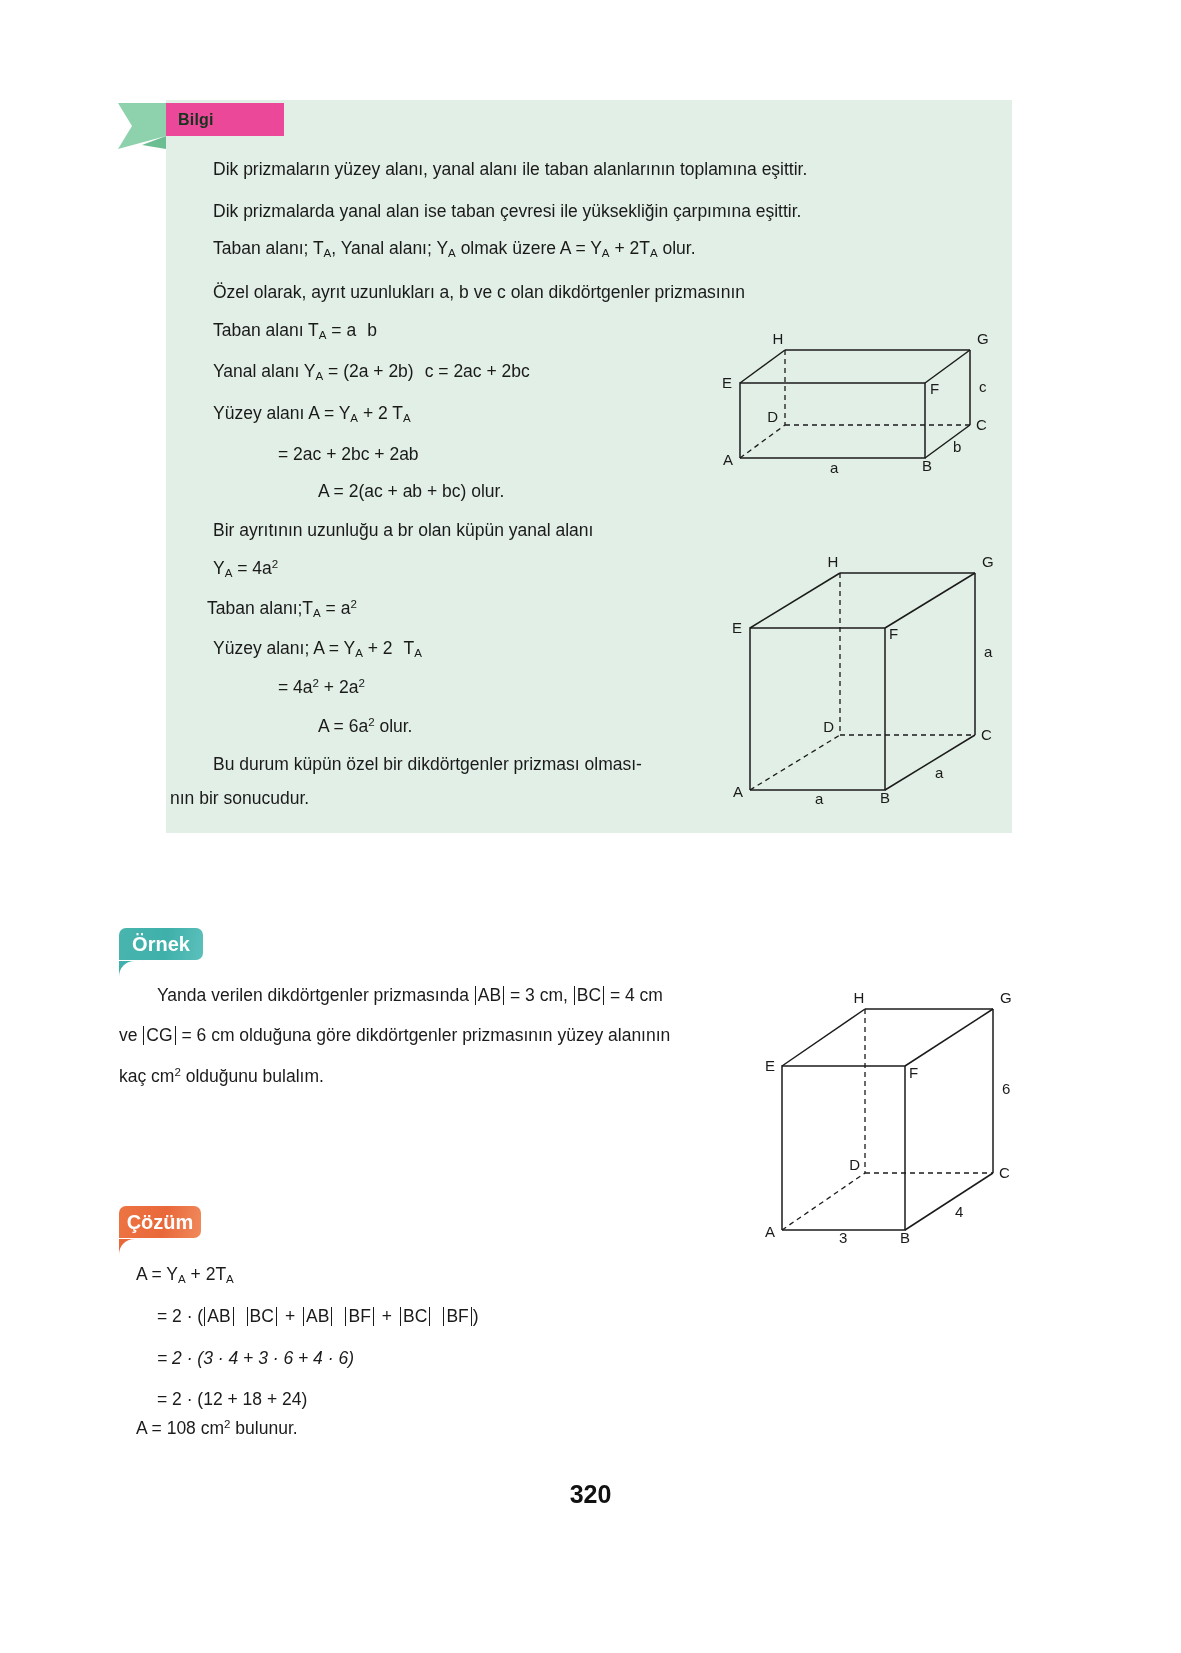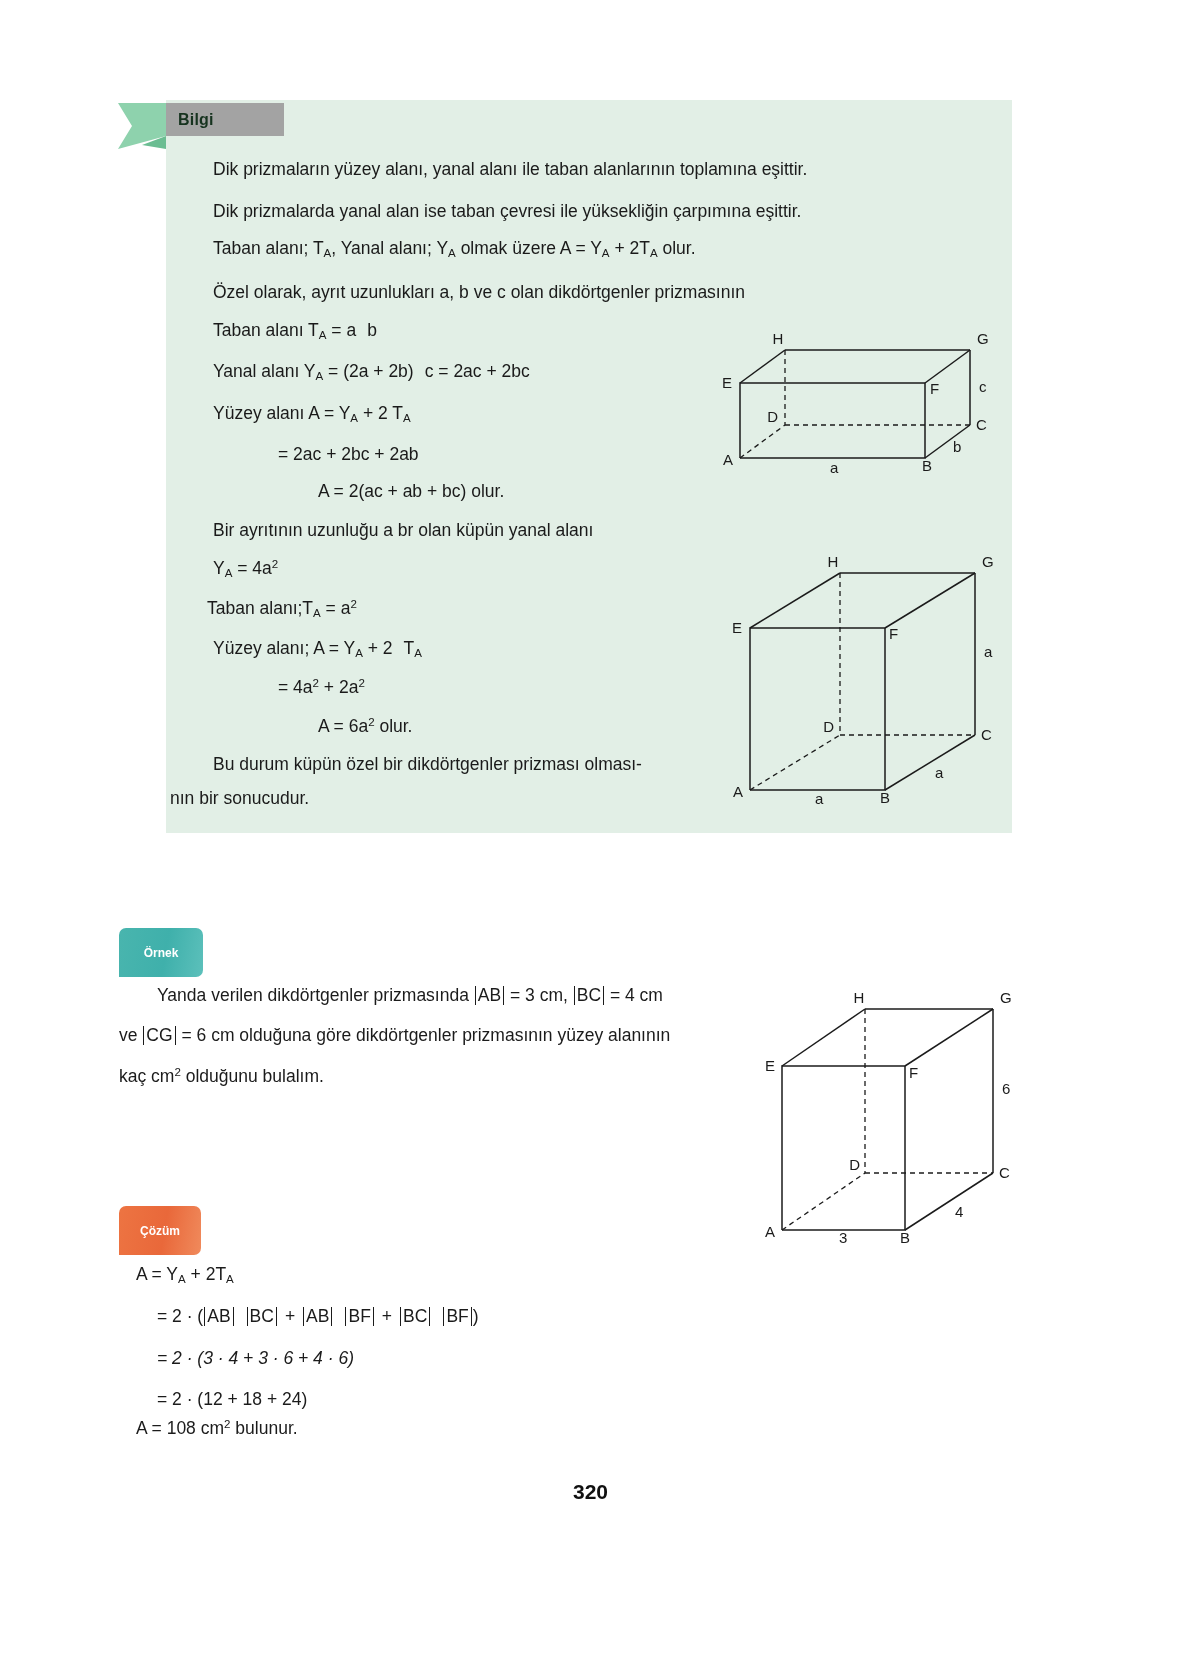--- a/index.html
+++ b/index.html
@@ -24,21 +24,21 @@
     width: 846px;
     height: 733px;
     background: #e2efe6;
   }
   .bilgi-tab {
     position: absolute;
     left: 166px;
     top: 103px;
     width: 118px;
     height: 33px;
-    background: #a3a3a3;
+    background: #ec4899;
     z-index: 4;
     display: flex;
     align-items: center;
   }
   .bilgi-tab-label {
     margin-left: 12px;
     font-size: 16px;
     font-weight: bold;
     color: #16331f;
     letter-spacing: .2px;
@@ -58,28 +58,28 @@
     font-size: 17.5px;
   }
   sub { font-size: 0.66em; vertical-align: -0.28em; }
   sup { font-size: 0.66em; vertical-align: 0.48em; }
   .gap { display: inline-block; width: 11px; }
   .gap-s { display: inline-block; width: 7px; }
 
   
   .badge {
     position: absolute;
-    height: 49px;
+    height: 32px;
     border-radius: 7px 7px 7px 0;
     display: flex;
     align-items: center;
     justify-content: center;
     color: #ffffff;
     font-weight: bold;
-    font-size: 12px;
+    font-size: 20px;
     z-index: 3;
   }
   .badge-ornek {
     left: 119px;
     top: 928px;
     width: 84px;
     background: linear-gradient(100deg, #49b5ae 0%, #3fb0ab 55%, #5cc0bb 100%);
   }
   .badge-cozum {
     left: 119px;
@@ -113,21 +113,21 @@
     line-height: 1.06;
   }
 
   
   .page-num {
     position: absolute;
     left: 0;
     top: 1480px;
     width: 1181px;
     text-align: center;
-    font-size: 21px;
+    font-size: 25px;
     font-weight: bold;
     color: #111;
   }
 
   
   .figure { position: absolute; }
   .figure svg { display: block; overflow: visible; }
   .fig-label {
     font-family: "Liberation Sans", sans-serif;
     font-size: 15px;

